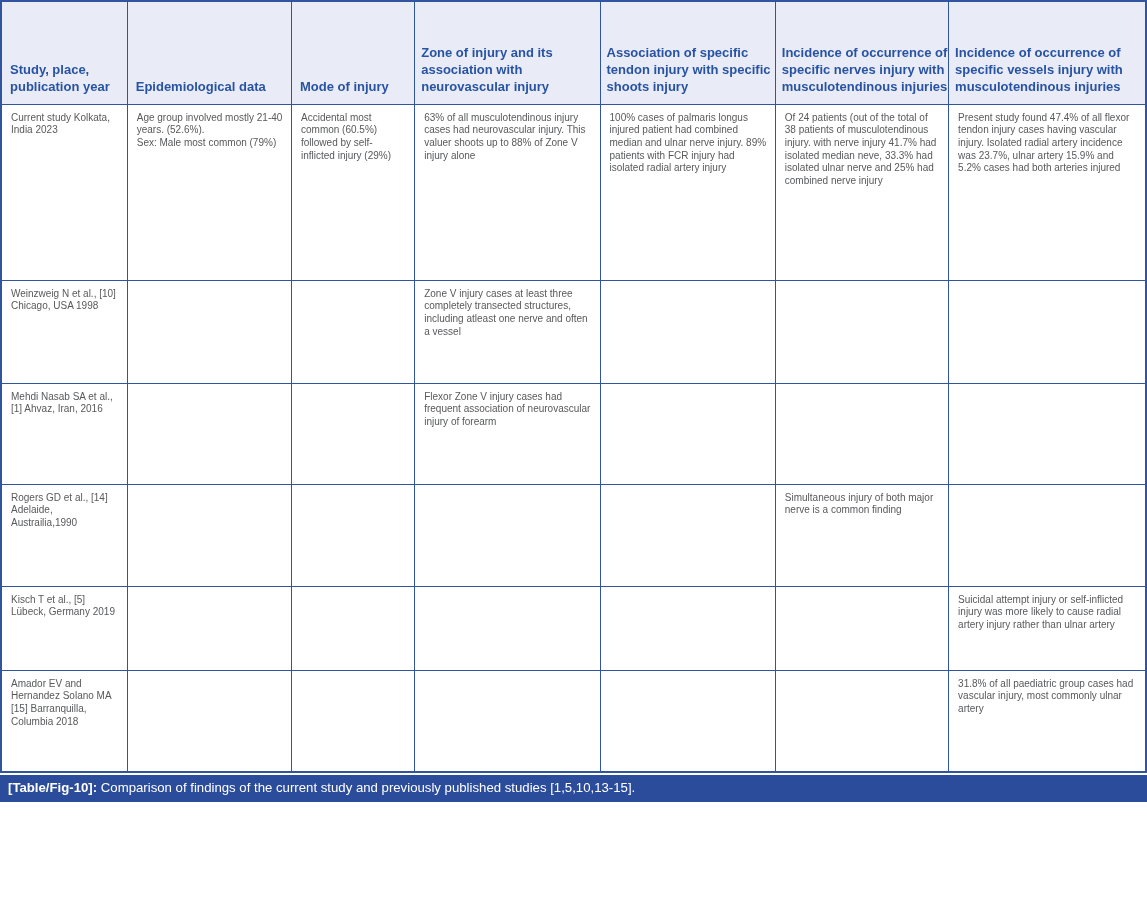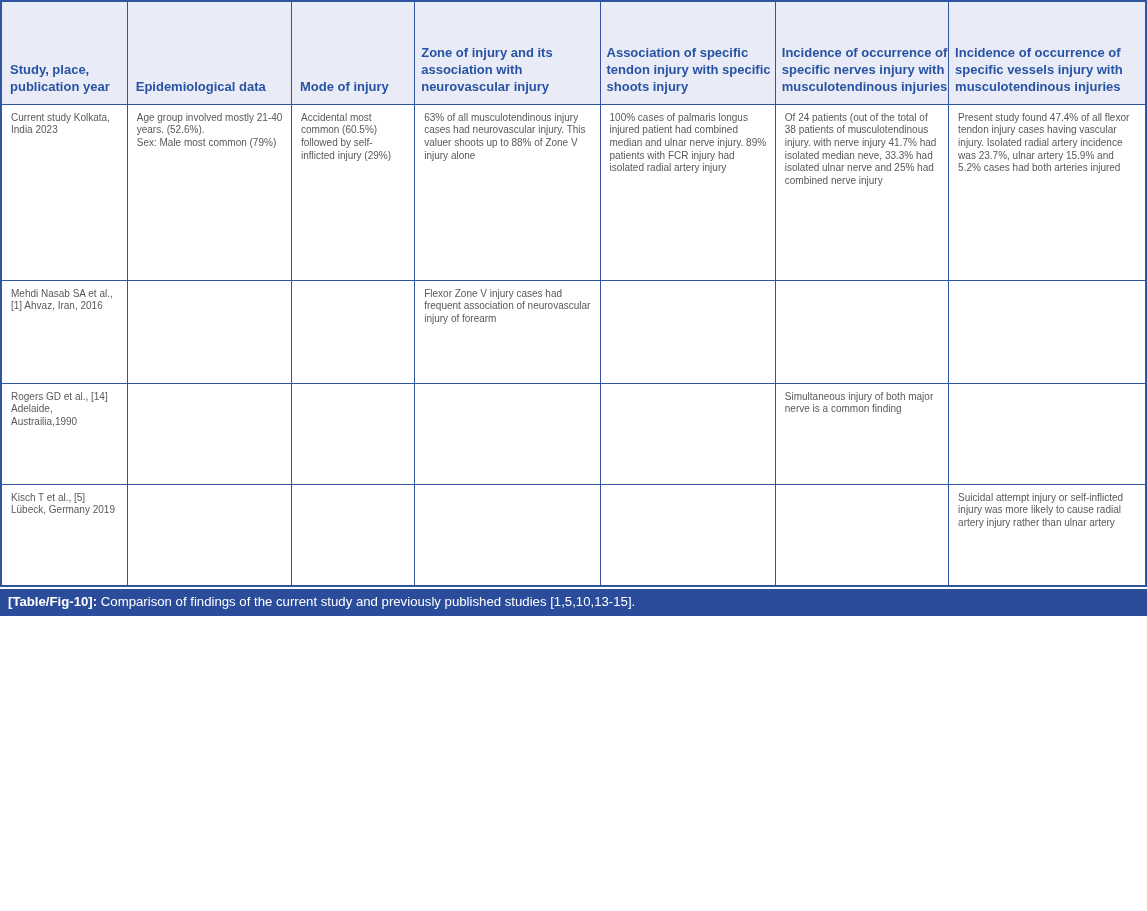--- a/index.html
+++ b/index.html
@@ -96,20 +96,29 @@
           <td>Current study Kolkata, India 2023</td>
           <td>Age group involved mostly 21-40 years. (52.6%).
 Sex: Male most common (79%)</td>
           <td>Accidental most common (60.5%) followed by self-inflicted injury (29%)</td>
           <td>63% of all musculotendinous injury cases had neurovascular injury. This valuer shoots up to 88% of Zone V injury alone</td>
           <td>100% cases of palmaris longus injured patient had combined median and ulnar nerve injury. 89% patients with FCR injury had isolated radial artery injury</td>
           <td>Of 24 patients (out of the total of 38 patients of musculotendinous injury. with nerve injury 41.7% had isolated median neve, 33.3% had isolated ulnar nerve and 25% had combined nerve injury</td>
           <td>Present study found 47.4% of all flexor tendon injury cases having vascular injury. Isolated radial artery incidence was 23.7%, ulnar artery 15.9% and 5.2% cases had both arteries injured</td>
         </tr>
         <tr>
+          <td>Weinzweig N et al., [10] Chicago, USA 1998</td>
+          <td></td>
+          <td></td>
+          <td>Zone V injury cases at least three completely transected structures, including atleast one nerve and often a vessel</td>
+          <td></td>
+          <td></td>
+          <td></td>
+        </tr>
+        <tr>
           <td>Mehdi Nasab SA et al., [1] Ahvaz, Iran, 2016</td>
           <td></td>
           <td></td>
           <td>Flexor Zone V injury cases had frequent association of neurovascular injury of forearm</td>
           <td></td>
           <td></td>
           <td></td>
         </tr>
         <tr>
           <td>Rogers GD et al., [14] Adelaide, Austrailia,1990</td>
@@ -122,19 +131,28 @@
         </tr>
         <tr>
           <td>Kisch T et al., [5] Lübeck, Germany 2019</td>
           <td></td>
           <td></td>
           <td></td>
           <td></td>
           <td></td>
           <td>Suicidal attempt injury or self-inflicted injury was more likely to cause radial artery injury rather than ulnar artery</td>
         </tr>
+        <tr>
+          <td>Amador EV and Hernandez Solano MA [15] Barranquilla, Columbia 2018</td>
+          <td></td>
+          <td></td>
+          <td></td>
+          <td></td>
+          <td></td>
+          <td>31.8% of all paediatric group cases had vascular injury, most commonly ulnar artery</td>
+        </tr>
       </tbody>
   </table>
 
   <div class="caption-bar">
     <span class="cap-label">[Table/Fig-10]:</span><span> Comparison of findings of the current study and previously published studies [1,5,10,13-15].</span>
   </div>
 </div>
 
 </body></html>

